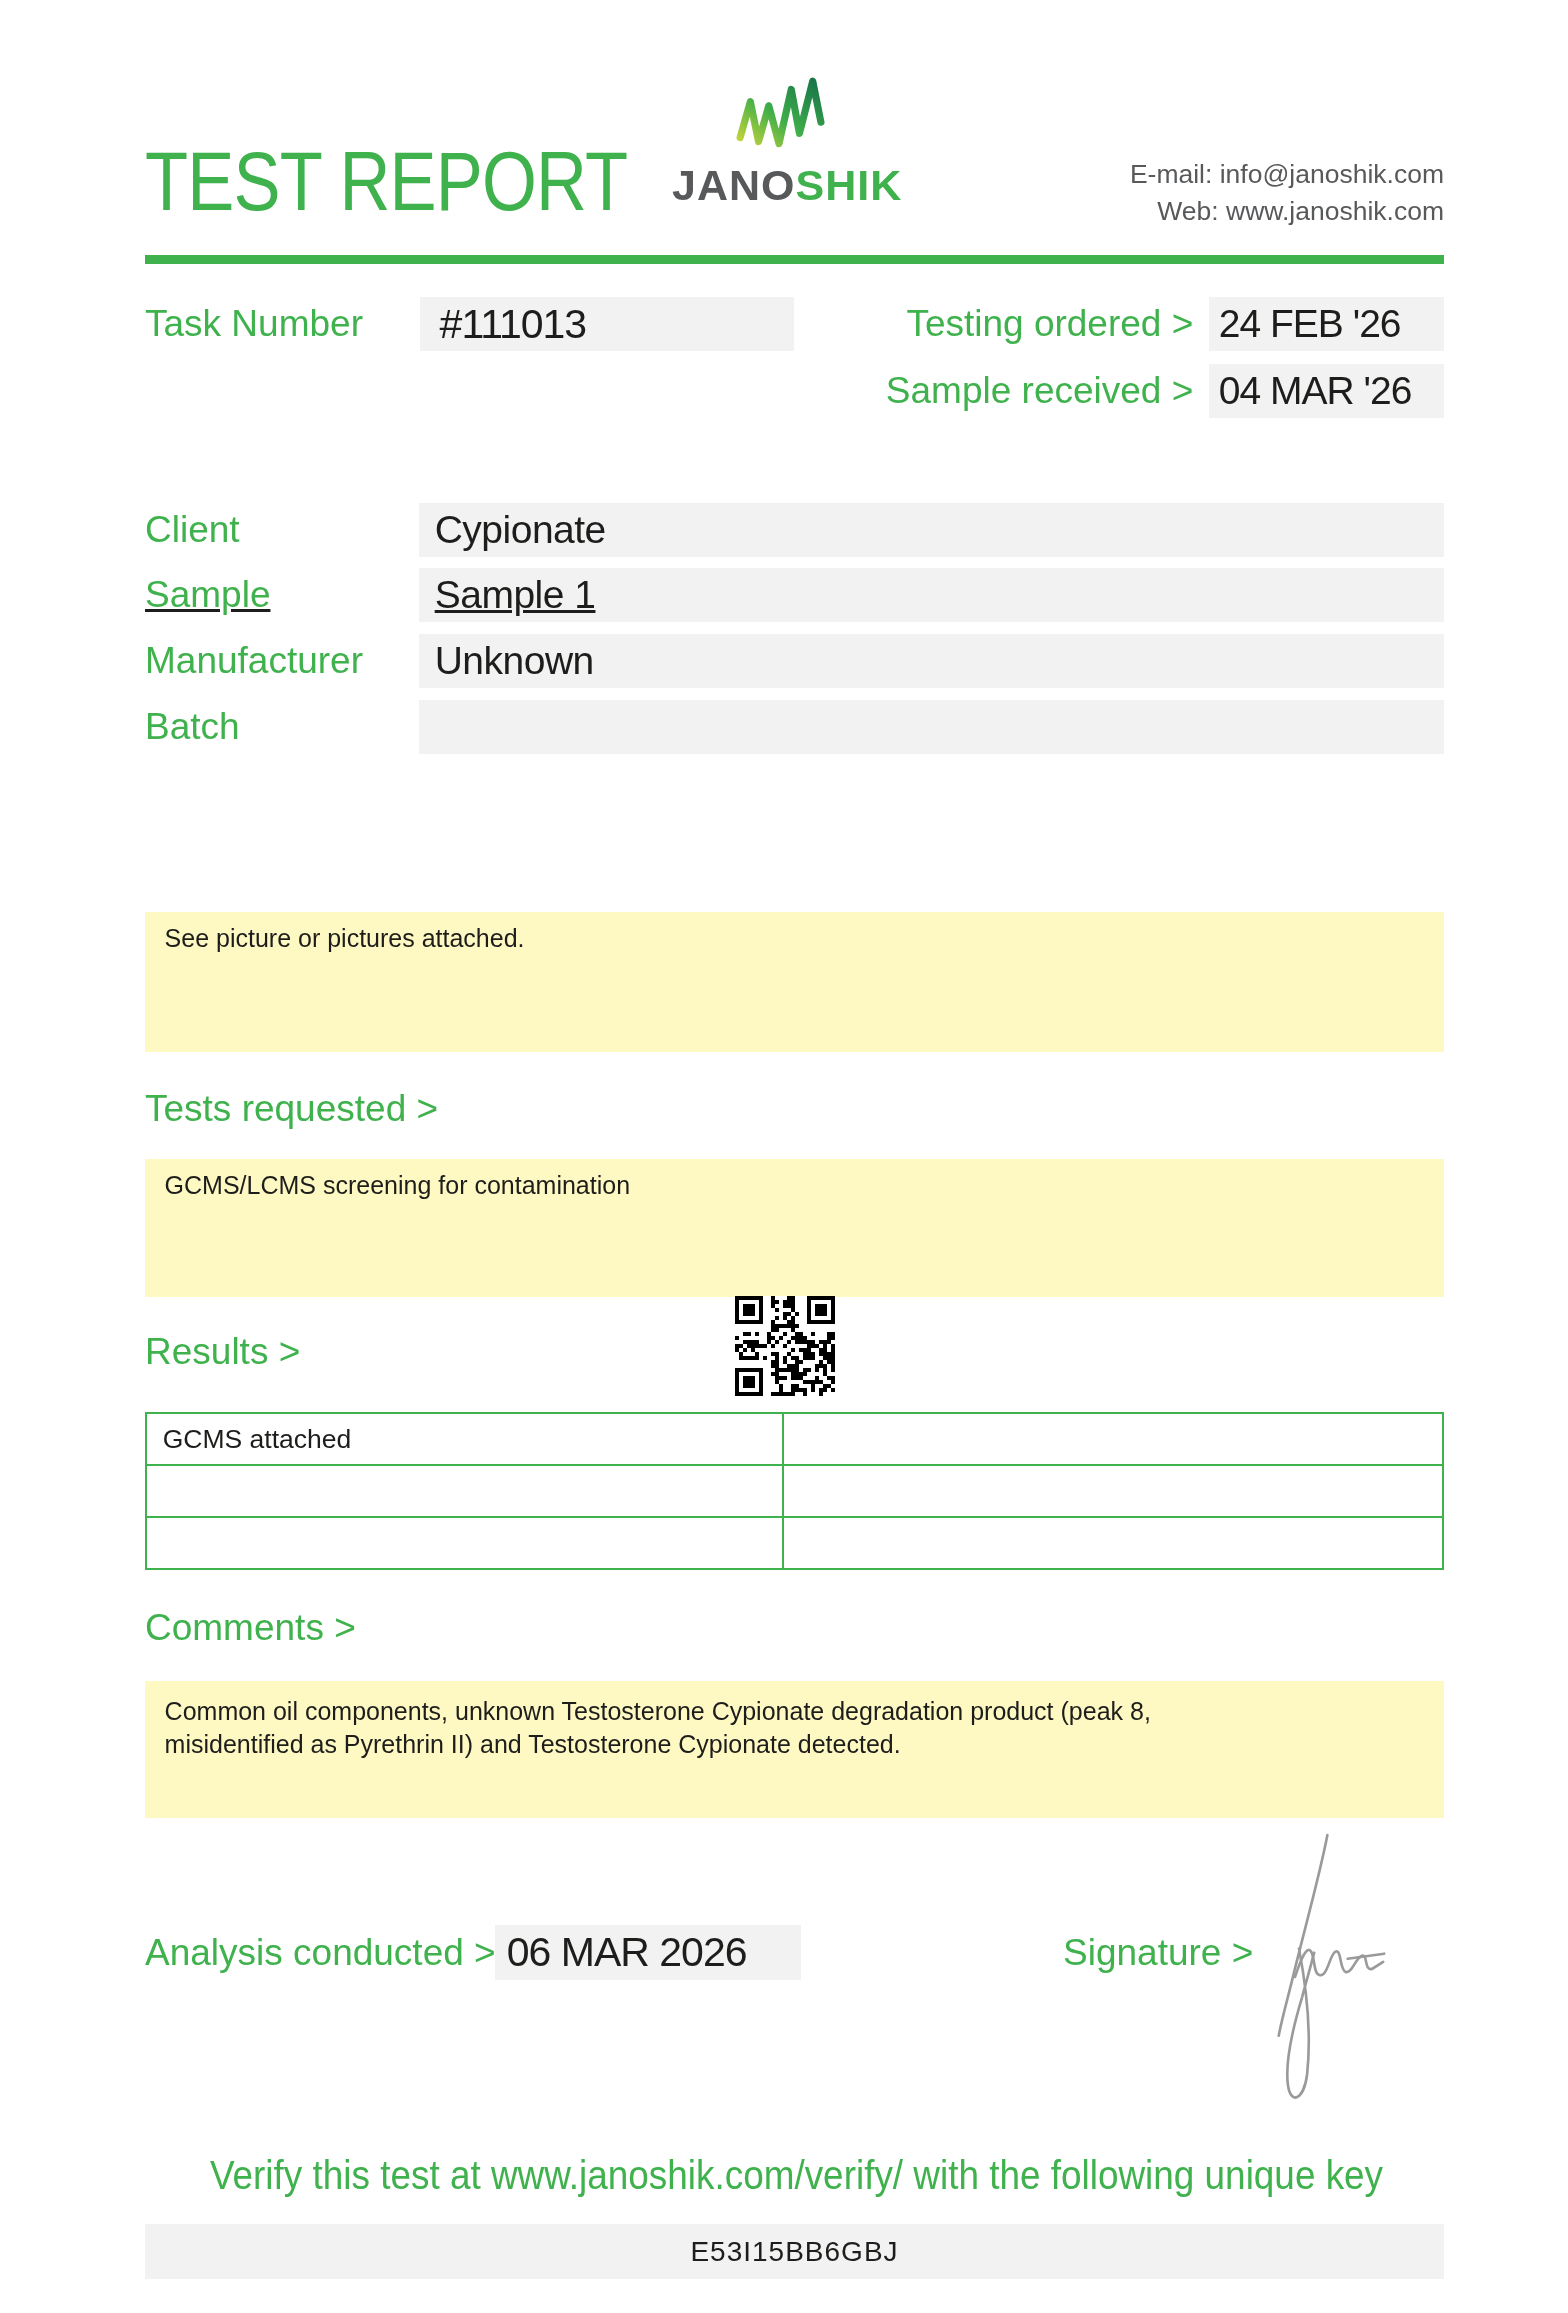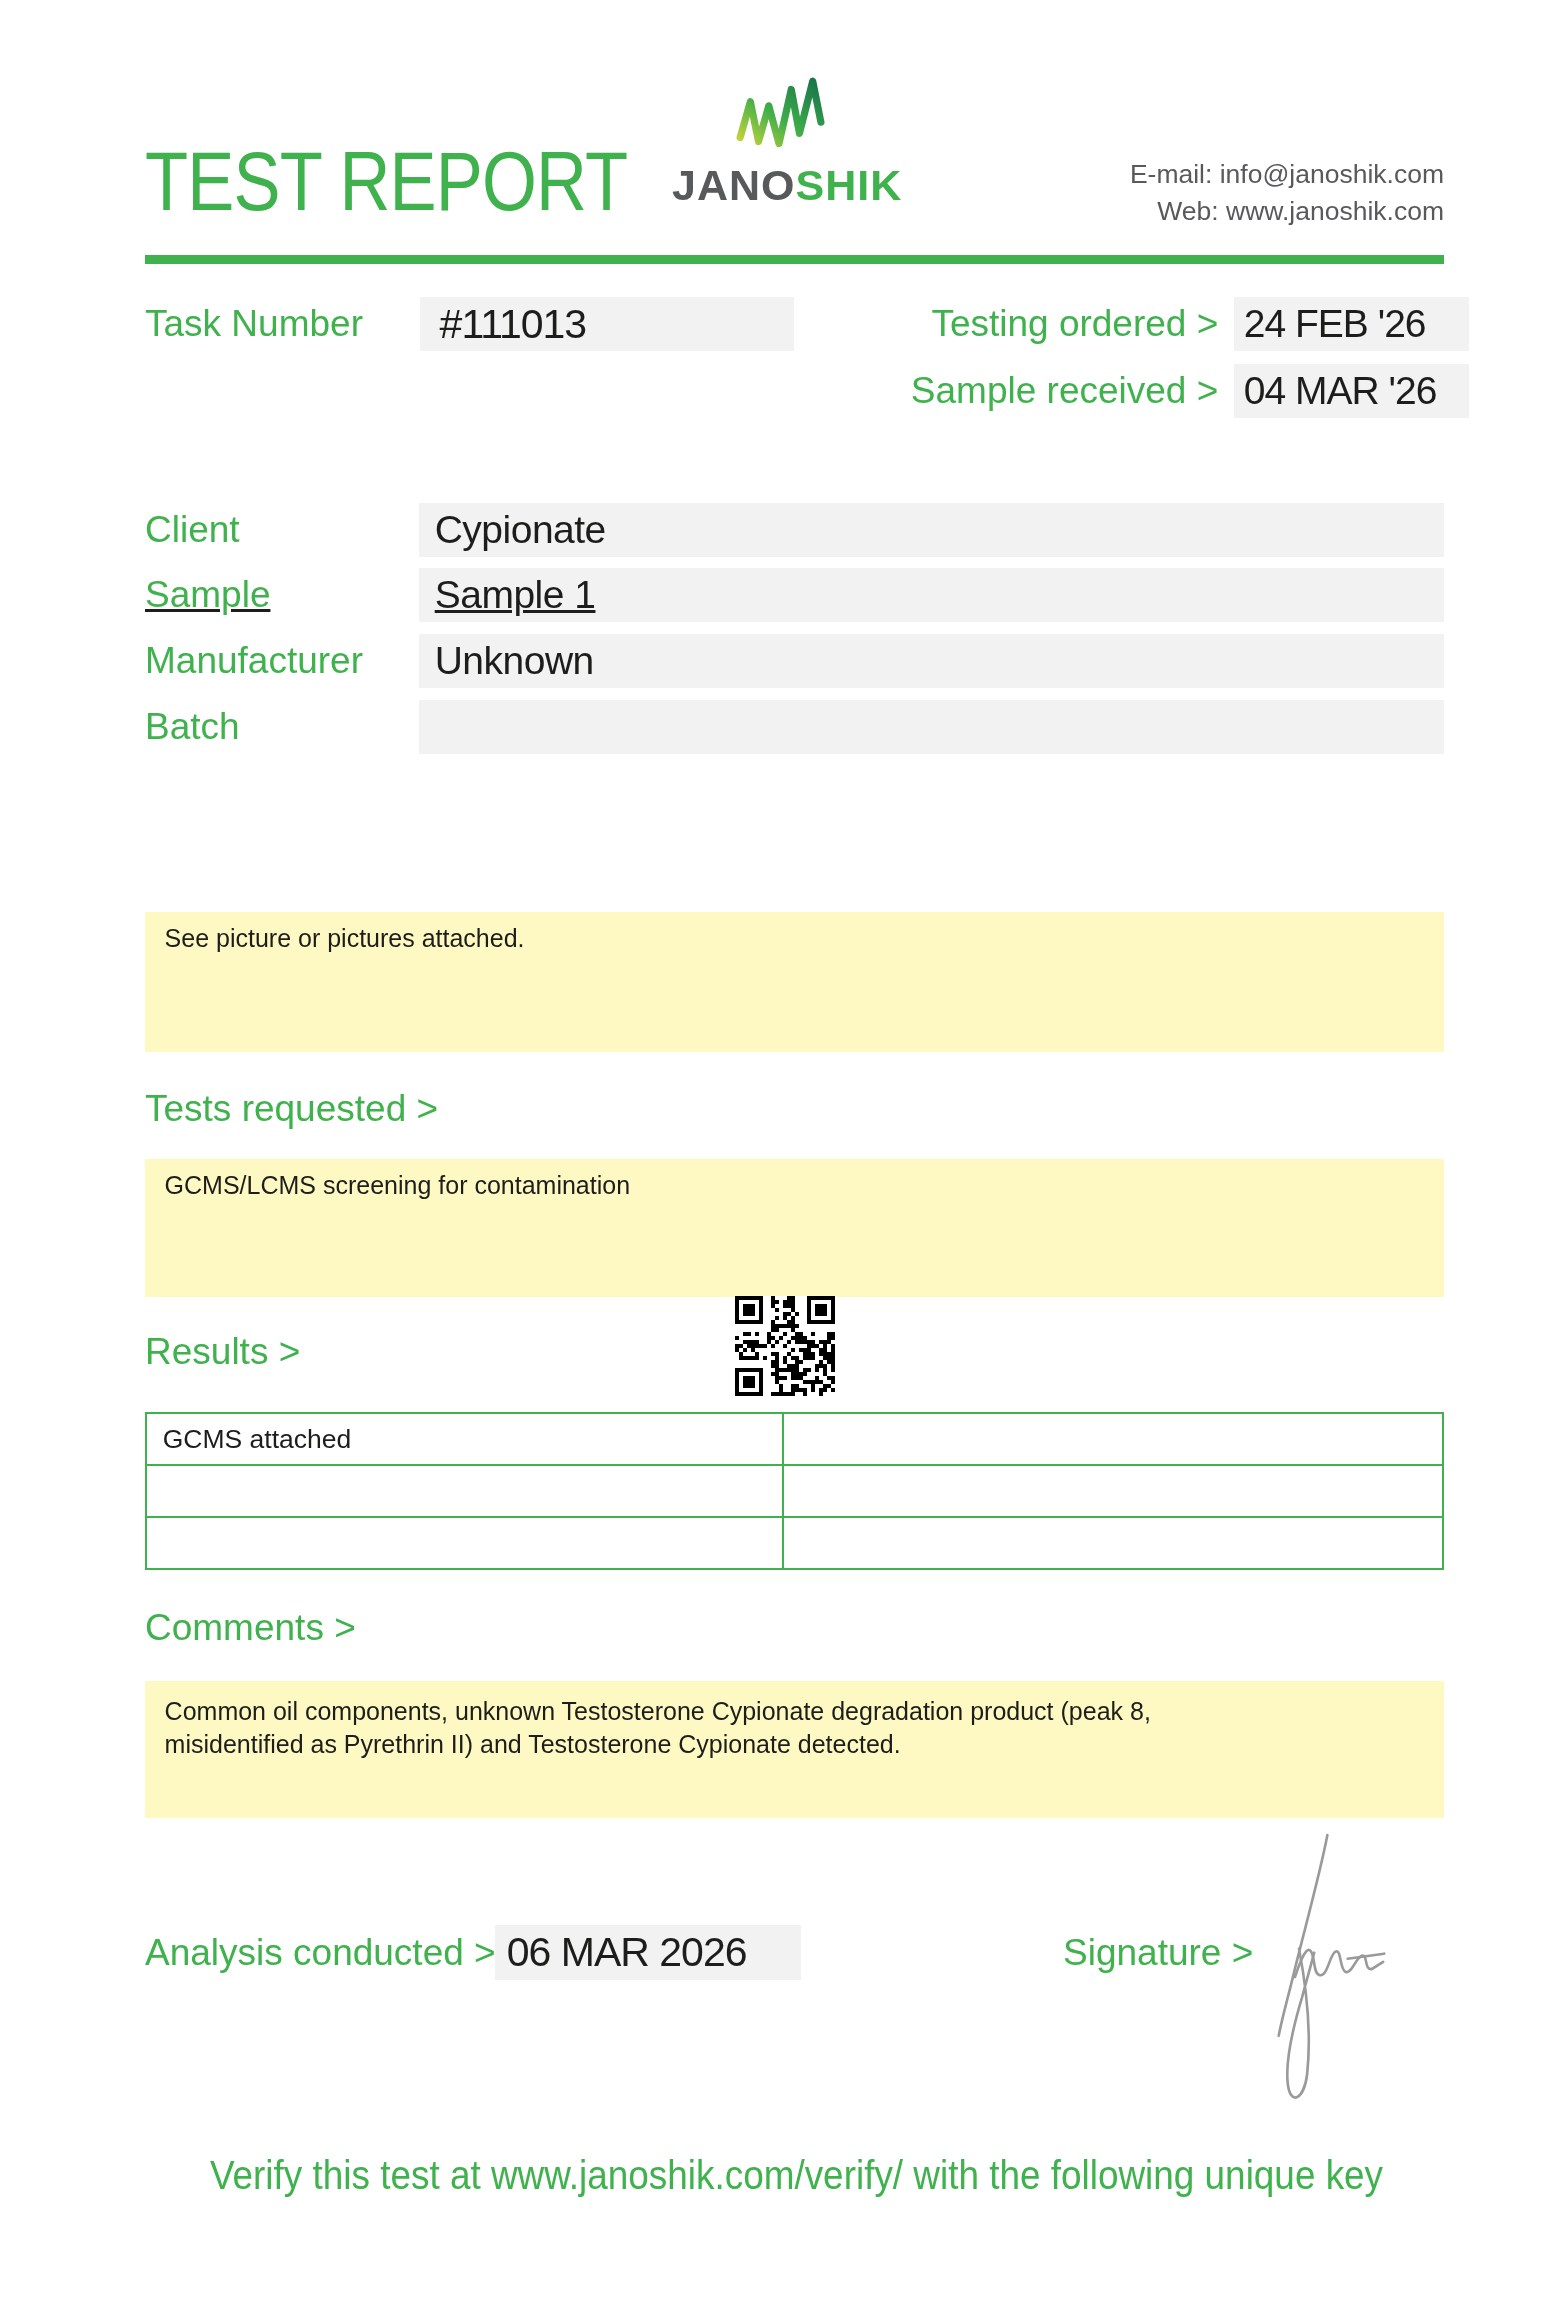--- a/index.html
+++ b/index.html
@@ -46,21 +46,21 @@
   .glabel{color:var(--green);font-size:37px;white-space:nowrap;}
   .heading{color:var(--green);font-size:37px;white-space:nowrap;}
 
   
   .vbox{background:#f2f2f2;}
   .value-text{font-size:41px;letter-spacing:-1px;white-space:nowrap;}
 
   
   .task-label{left:145px;top:297px;line-height:54px;}
   .task-box{left:420px;top:297px;width:374px;height:54px;line-height:54px;padding-left:19.6px;box-sizing:border-box;}
-  .date-row{left:860px;width:609px;height:54px;display:flex;align-items:center;}
+  .date-row{left:835px;width:609px;height:54px;display:flex;align-items:center;}
   .date-row .glabel{flex:1;text-align:right;margin-right:15.7px;line-height:54px;}
   .date-row .vbox{width:235px;height:54px;line-height:54px;padding-left:9.8px;box-sizing:border-box;flex:none;}
   .date-row .value-text{font-size:39px;}
 
   
   .info-row{left:145px;width:1299px;height:54px;display:flex;}
   .info-row .glabel{width:274px;line-height:54px;flex:none;}
   .info-row .vbox{flex:1;line-height:54px;padding-left:15.7px;box-sizing:border-box;font-size:39px;letter-spacing:-0.5px;white-space:nowrap;}
 
   
@@ -421,15 +421,18 @@
   <div class="abs signature">
     <svg width="127" height="294" viewBox="0 0 120 290" fill="none" stroke="#9a9a9a" stroke-width="2.6" stroke-linecap="round">
       <path d="M52 6 C44 48 28 104 17 150 C11 174 6 192 4 204"></path>
       <path d="M24 118 C32 160 36 205 32 242 C29 266 16 274 13 252 C10 228 18 196 27 166 C33 144 37 130 39 122"></path>
       <path d="M20 146 C26 128 32 114 36 121 C40 128 38 142 44 144 C52 147 54 124 60 121 C66 118 64 139 70 141 C76 143 80 127 86 125 C92 123 88 140 96 138 L107 131"></path>
       <path d="M72 128 L108 123"></path>
     </svg>
   </div>
 
   <div class="abs verify-heading">Verify this test at www.janoshik.com/verify/ with the following unique key</div>
+  <div class="abs key-box">
+    <span>E53I15BB6GBJ</span>
+  </div>
 
 </div>
 
 
 </body></html>

